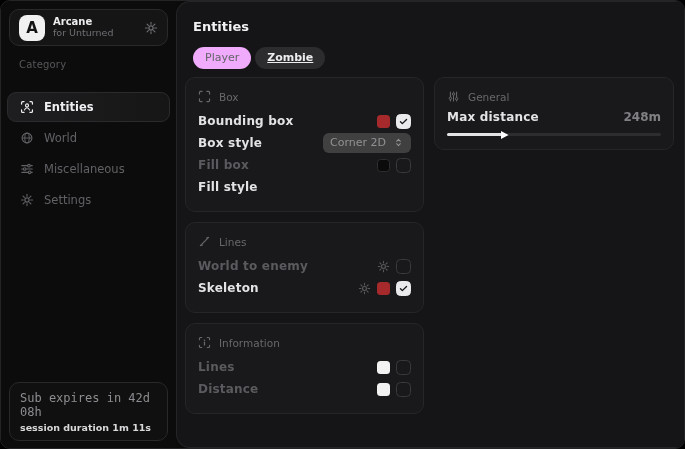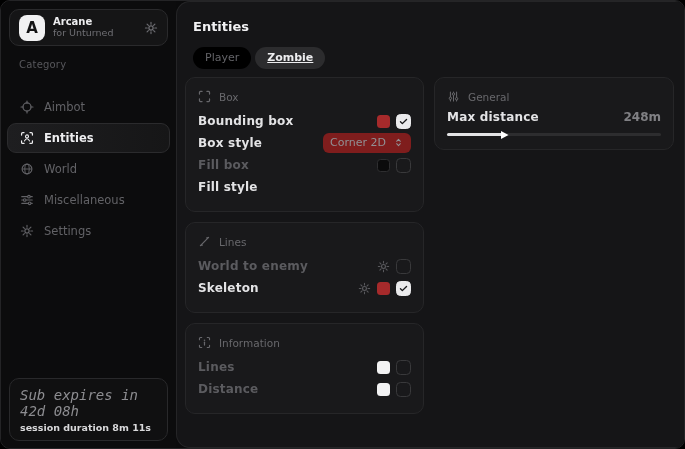--- a/index.html
+++ b/index.html
@@ -36,34 +36,34 @@
   }
   .nav-item.active {
     background:linear-gradient(90deg,#1e1e20,#161617); border-color:#2b2b2d;
     color:#eeeef0; font-weight:600;
   }
 
   .sub-card {
     position:absolute; left:8px; right:8px; bottom:7px; border:1px solid #29292b;
     border-radius:10px; background:#101011; padding:8px 10px 7px;
   }
-  .sub-expiry { font-family:"DejaVu Sans Mono","Liberation Mono",monospace; font-size:14px; color:#8d8d91;font-style:italic; }
+  .sub-expiry { font-family:"DejaVu Sans Mono","Liberation Mono",monospace; font-size:12px; color:#8d8d91; }
   .sub-session { margin-top:3px; font-size:9.5px; font-weight:700; color:#d9d9db; }
 
   
   .main {
     position:absolute; left:175px; top:0; right:0; bottom:0;
     background:#151517; border:1px solid #252527; border-right:none;
     border-radius:14px 0 0 14px;
   }
   .main-title { margin:17px 0 0 16px; font-size:13px; font-weight:700; color:#f1f1f3; }
   .tabs { margin:13px 0 0 16px; display:flex; gap:4px; }
   .tab {
     padding:4px 12px 5px; border-radius:999px; font-size:11px; color:#646468;
-    background:#000000; cursor:pointer;
+    background:#f0abfc; cursor:pointer;
   }
   .tab.active { background:#2c2c2e; color:#ededef; font-weight:600;text-decoration:underline; }
 
   .content { position:absolute; left:8px; top:75px; right:8px; display:flex; gap:10px; align-items:flex-start; }
   .col-left { width:239px; display:flex; flex-direction:column; gap:10px; }
   .col-right { width:240px; }
 
   .card {
     background:#19191b; border:1px solid #262628; border-radius:10px;
     padding:10px 12px 13px; width:100%;
@@ -76,21 +76,21 @@
   .controls { display:flex; align-items:center; gap:6px; }
 
   .swatch { width:13px; height:13px; border-radius:3.5px; cursor:pointer; }
   .swatch.dark { border:1px solid #2e2e30; }
   .checkbox {
     width:15px; height:15px; border-radius:4.5px; border:1.5px solid #39393b;
     display:grid; place-items:center; cursor:pointer; color:transparent;
   }
   .checkbox.checked { background:#eaeaec; border-color:#eaeaec; color:#19191b; }
   .dropdown {
-    display:flex; align-items:center; gap:7px; background:#7f1d1d; border-radius:6px;
+    display:flex; align-items:center; gap:7px; background:#404040; border-radius:6px;
     padding:3px 7px 4px; color:#919195; font-size:11px; cursor:pointer;
   }
   .mini-gear { color:#59595d; cursor:pointer; }
 
   .slider-row { display:flex; align-items:center; justify-content:space-between; margin-top:2px; }
   .slider-value { font-size:12px; font-weight:600; color:#808084; }
   .slider { position:relative; margin-top:9px; height:3px; background:#2d2d2f; border-radius:2px; cursor:pointer; }
   .slider-fill { height:3px; background:#e3e3e5; border-radius:2px; }
   .slider-thumb { position:absolute; top:50%; transform:translate(-3px,-50%); color:#fff; }
 </style>
@@ -161,28 +161,20 @@
     <span class="icon logo-gear">
         <svg width="14" height="14">
           <use href="#i-gear"></use>
         </svg>
       </span>
   </div>
 
   <div class="category">Category</div>
 
   <div class="nav">
-    <div class="nav-item">
-      <span class="icon">
-          <svg width="14" height="14">
-            <use href="#i-crosshair"></use>
-          </svg>
-        </span>
-      <span>Aimbot</span>
-    </div>
     <div class="nav-item active">
       <span class="icon">
           <svg width="14" height="14">
             <use href="#i-entity"></use>
           </svg>
         </span>
       <span>Entities</span>
     </div>
     <div class="nav-item">
       <span class="icon">
@@ -205,21 +197,21 @@
           <svg width="14" height="14">
             <use href="#i-gear"></use>
           </svg>
         </span>
       <span>Settings</span>
     </div>
   </div>
 
   <div class="sub-card">
     <div class="sub-expiry">Sub expires in 42d 08h</div>
-    <div class="sub-session">session duration 8m 11s</div>
+    <div class="sub-session">session duration 1m 11s</div>
   </div>
 </div>
 
 <div class="main">
   <div class="main-title">Entities</div>
 
   <div class="tabs">
     <div class="tab">Player</div>
     <div class="tab active">Zombie</div>
   </div>

